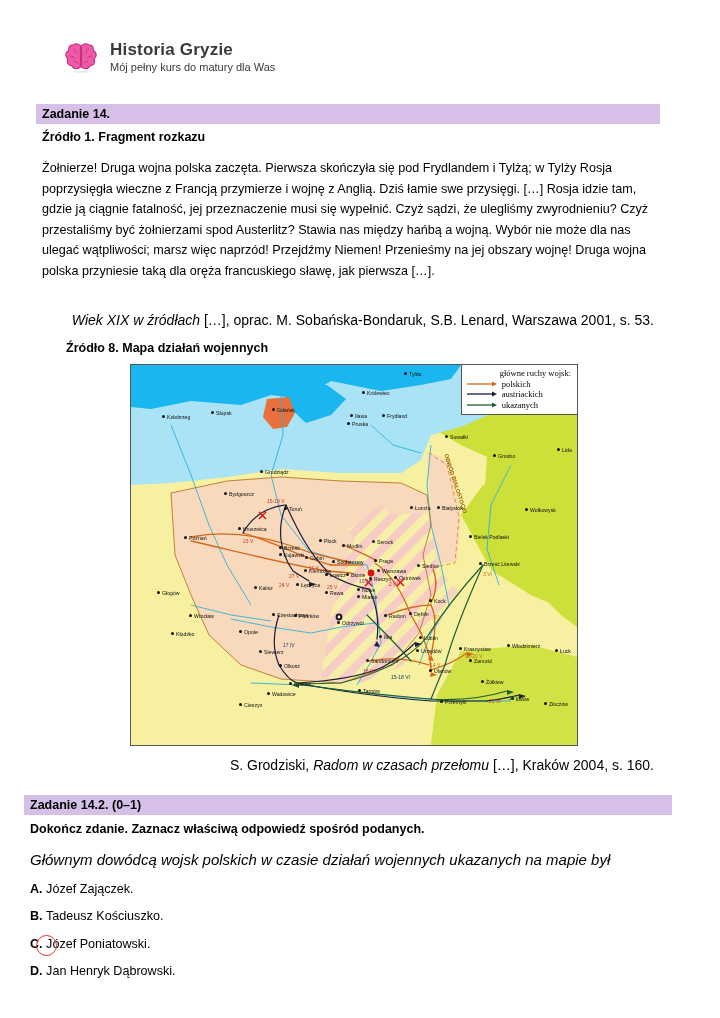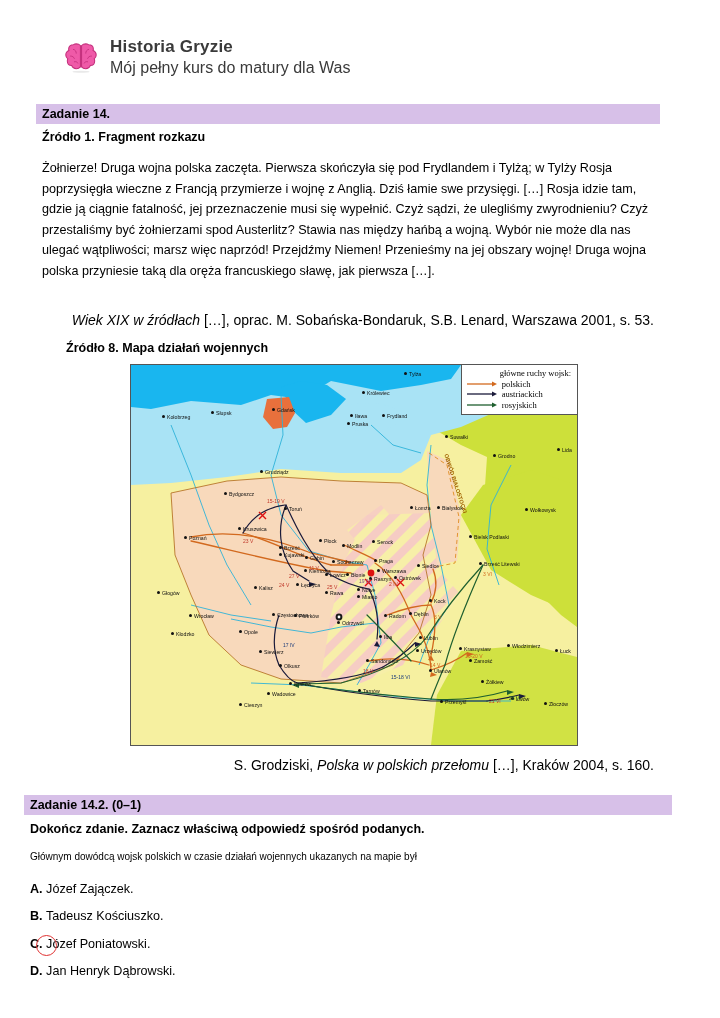--- a/index.html
+++ b/index.html
@@ -8,21 +8,21 @@
     font-family:"Liberation Sans", sans-serif;
     color:#000;overflow:hidden;position:relative;
   }
   .page{position:relative;width:720px;height:1018px;}
 
   
   .brand{position:absolute;left:62px;top:38px;display:flex;align-items:center;gap:10px;}
   .brain-icon{width:38px;height:38px;display:block;}
   .brand-text{display:flex;flex-direction:column;justify-content:center;line-height:1.1;}
   .brand-title{font-size:17px;font-weight:700;color:#3a3a3a;letter-spacing:.2px;}
-  .brand-sub{font-size:16px;color:#3a3a3a;margin-top:2px;}
+  .brand-sub{font-size:11px;color:#3a3a3a;margin-top:2px;}
 
   
   .band{position:absolute;left:36px;width:624px;background:#d7c0e8;
         font-size:12.5px;font-weight:700;color:#000;padding:3px 6px;box-sizing:border-box;}
 
   .h-sub{position:absolute;left:42px;font-size:12.5px;font-weight:700;}
 
   .para{position:absolute;left:42px;width:612px;font-size:12.6px;line-height:20.5px;text-align:left;}
 
   .attrib{position:absolute;font-size:14px;text-align:right;}
@@ -39,21 +39,21 @@
   .legend-row svg{flex:0 0 auto;}
 
   .maplabel{position:absolute;font-family:"Liberation Sans",sans-serif;font-size:5.2px;
             color:#111;white-space:nowrap;}
   .mapdate{position:absolute;font-family:"Liberation Sans",sans-serif;font-size:5px;white-space:nowrap;}
   .citydot{position:absolute;width:3px;height:3px;background:#111;border-radius:50%;}
   .obwod{position:absolute;font-family:"Liberation Sans",sans-serif;font-size:5.6px;font-weight:700;
          color:#a06000;white-space:nowrap;transform-origin:left top;}
 
   
-  .q-lead{position:absolute;left:42px;font-size:10px;}
+  .q-lead{position:absolute;left:42px;font-size:15px;font-style:italic;}
   .opt{position:absolute;left:42px;font-size:12.6px;}
   .opt b{font-weight:700;}
   .circle-c{position:absolute;left:36px;top:935px;width:21px;height:21px;
             border:1.6px solid #e03030;border-radius:50%;box-sizing:border-box;}
 </style>
 </head>
 <body>
 
 <div class="page">
 
@@ -381,27 +381,27 @@
           <line x1="1" y1="4" x2="26" y2="4" stroke="#1a1a3a" stroke-width="1.3"></line>
           <path d="M26 1.5 L31 4 L26 6.5 Z" fill="#1a1a3a"></path>
         </svg>
         <span>austriackich</span>
       </div>
       <div class="legend-row">
         <svg width="32" height="8">
           <line x1="1" y1="4" x2="26" y2="4" stroke="#1f5f2f" stroke-width="1.3"></line>
           <path d="M26 1.5 L31 4 L26 6.5 Z" fill="#1f5f2f"></path>
         </svg>
-        <span>rosyjskich</span>
+        <span>ukazanych</span>
       </div>
     </div>
   </div>
 
   <div class="attrib" style="left:42px;top:757px;width:612px;">
-    <span>S. Grodziski, </span><i>Polska w polskich przełomu</i><span> […], Kraków 2004, s. 160.</span>
+    <span>S. Grodziski, </span><i>Radom w czasach przełomu</i><span> […], Kraków 2004, s. 160.</span>
   </div>
 
   <div class="band" style="left:24px;top:795px;width:648px;">Zadanie 14.2. (0–1)</div>
 
   <div class="h-sub" style="left:30px;top:822px;">Dokończ zdanie. Zaznacz właściwą odpowiedź spośród podanych.</div>
 
   <div class="q-lead" style="left:30px;top:851px;">Głównym dowódcą wojsk polskich w czasie działań wojennych ukazanych na mapie był</div>
 
   <div class="opt" style="left:30px;top:882px;">
     <b>A.</b>

